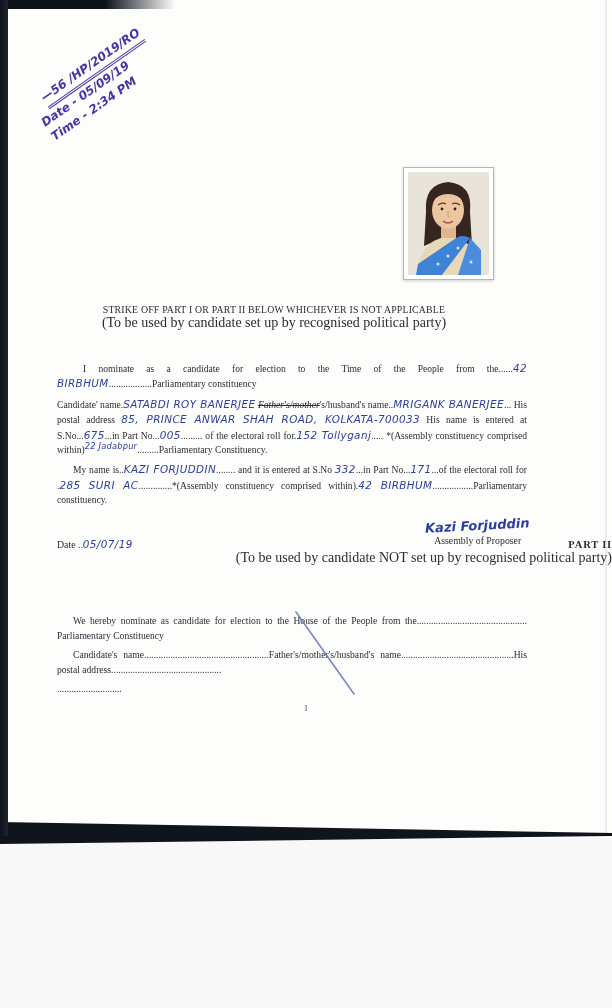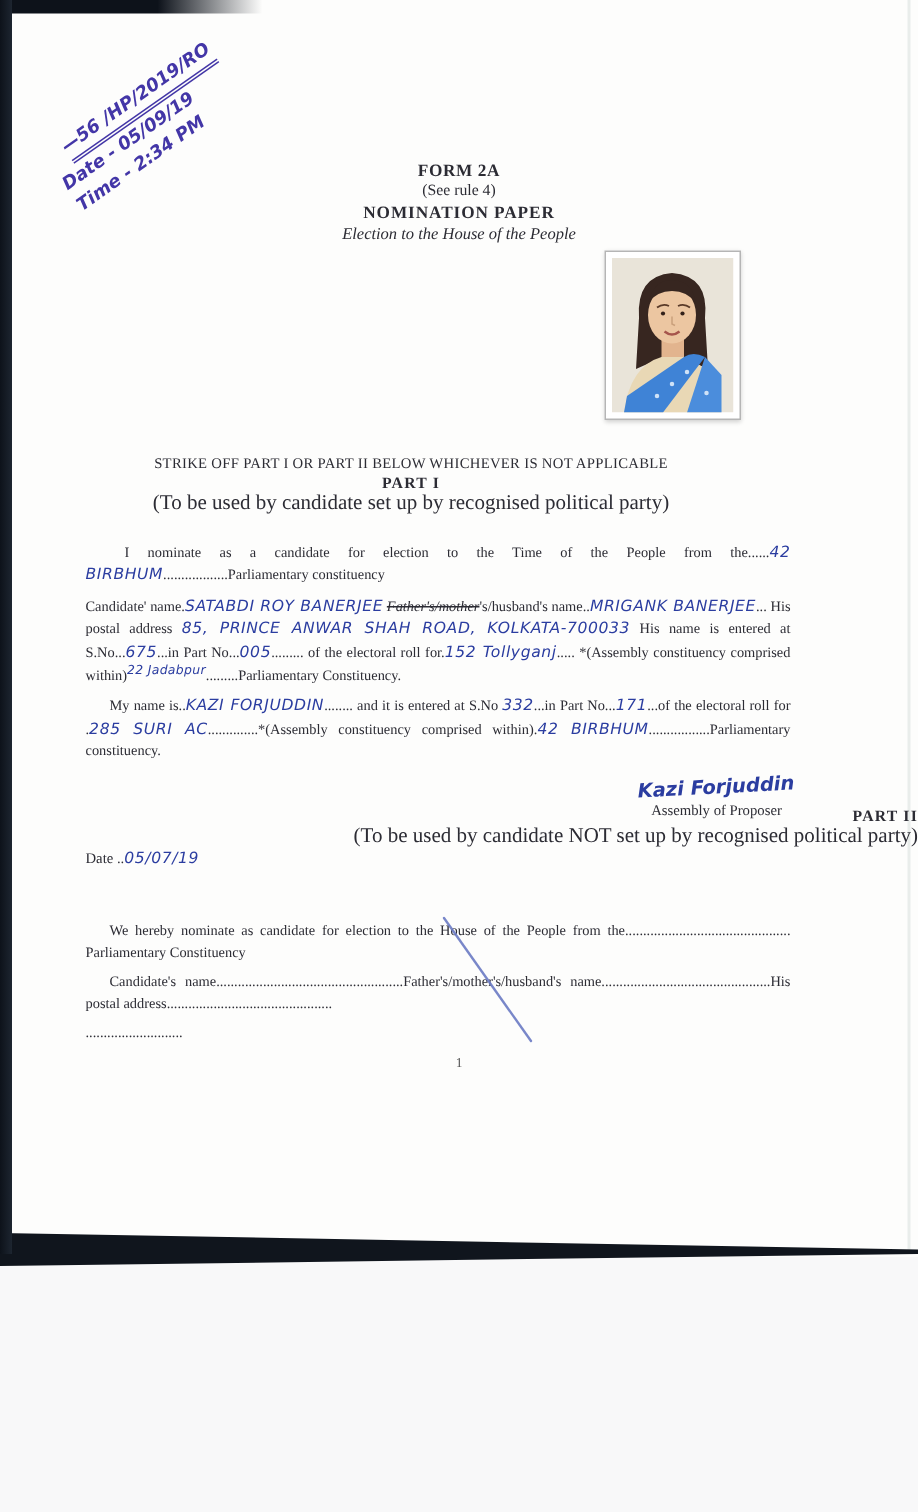--- a/index.html
+++ b/index.html
@@ -37,21 +37,21 @@
   
   .part1-body{position:absolute;left:57px;top:361px;width:470px;font-size:9.6px;line-height:14.4px;
               text-align:justify;}
   .part1-body p{margin:0 0 5px 0;}
   .indent{text-indent:26px;}
   .hw{font-family:"DejaVu Sans",sans-serif;font-style:italic;font-weight:500;color:#2b3da0;
       font-size:10.4px;letter-spacing:.4px;}
   .hw-sup{position:relative;top:-4px;font-size:8.3px;letter-spacing:.2px;}
   .struck{text-decoration:line-through;font-style:italic;}
   
-  .date-row{position:absolute;left:57px;top:566px;font-size:9.8px;}
+  .date-row{position:absolute;left:57px;top:538px;font-size:9.8px;}
   .sig-block{position:absolute;right:82px;top:516px;text-align:center;}
   .sig-script{display:inline-block;font-family:"DejaVu Sans",sans-serif;font-style:italic;
               font-weight:600;color:#2b3da0;font-size:13px;transform:rotate(-3deg);}
   .sig-label{font-size:9.8px;margin-top:1px;}
   
   .part2-head{position:absolute;left:0;top:538px;width:612px;text-align:right;line-height:13px;}
   .part2-body{position:absolute;left:57px;top:613px;width:470px;font-size:9.6px;line-height:15px;
               text-align:justify;}
   .part2-body p{margin:0 0 4px 0;}
   .indent-sm{text-indent:16px;}
@@ -70,26 +70,20 @@
     <polygon points="0,2 612,13 612,16 0,24" fill="#10151d"></polygon>
   </svg>
   <div class="edge-left"></div>
 
   <div class="annotation">
     <div><span class="l1">—56 /HP/2019/RO</span></div>
     <div>Date - 05/09/19</div>
     <div>Time - 2:34 PM</div>
   </div>
 
-  <div class="form-header">
-    <div class="form-no">FORM 2A</div>
-    <div class="rule">(See rule 4)</div>
-    <div class="nom-title">NOMINATION PAPER</div>
-    <div class="election-sub">Election to the House of the People</div>
-  </div>
 
   <div class="photo-frame">
     <svg width="81" height="103" viewBox="0 0 81 103">
       <rect x="0" y="0" width="81" height="103" fill="#e9e4d9"></rect>
 
       <path d="M18 40 Q16 12 40 10 Q65 12 62 40 L64 74 L55 70 L25 70 L16 74 Z" fill="#372620"></path>
 
       <rect x="33" y="52" width="15" height="16" fill="#e2b48e"></rect>
 
       <ellipse cx="40" cy="38" rx="16" ry="19" fill="#ecc6a1"></ellipse>
@@ -108,21 +102,20 @@
       <path d="M62 66 L73 78 L73 103 L50 103 Z" fill="#4b8ddc"></path>
       <circle cx="30" cy="92" r="1.5" fill="#cfe2f7"></circle>
       <circle cx="40" cy="84" r="1.5" fill="#cfe2f7"></circle>
       <circle cx="50" cy="76" r="1.5" fill="#cfe2f7"></circle>
       <circle cx="63" cy="90" r="1.5" fill="#cfe2f7"></circle>
     </svg>
   </div>
 
   <div class="mid-head">
     <div class="strike-line">STRIKE OFF PART I OR PART II BELOW WHICHEVER IS NOT APPLICABLE</div>
-    <div class="part-title">PART I</div>
     <div class="part-sub">(To be used by candidate set up by recognised political party)</div>
   </div>
 
   <div class="part1-body">
     <p class="indent"><span>I nominate as a candidate for election to the Time of the People from the......</span><span class="hw">42 BIRBHUM</span><span>..................Parliamentary constituency</span></p>
     <p><span>Candidate' name.</span><span class="hw">SATABDI ROY BANERJEE</span> <span class="struck">Father's/mother</span><span>'s/husband's name..</span><span class="hw">MRIGANK BANERJEE</span><span>... His postal address </span><span class="hw">85, PRINCE ANWAR SHAH ROAD, KOLKATA-700033</span><span> His name is entered at S.No...</span><span class="hw">675</span><span>...in Part No...</span><span class="hw">005</span><span>......... of the electoral roll for.</span><span class="hw">152 Tollyganj</span><span>..... *(Assembly constituency comprised within)</span><span class="hw hw-sup">22 Jadabpur</span><span>.........Parliamentary Constituency.</span></p>
     <p class="indent-sm"><span>My name is..</span><span class="hw">KAZI FORJUDDIN</span><span>........ and it is entered at S.No </span><span class="hw">332</span><span>...in Part No...</span><span class="hw">171</span><span>...of the electoral roll for .</span><span class="hw">285 SURI AC</span><span>..............*(Assembly constituency comprised within).</span><span class="hw">42 BIRBHUM</span><span>.................Parliamentary constituency.</span></p>
   </div>
 
   <div class="date-row">

